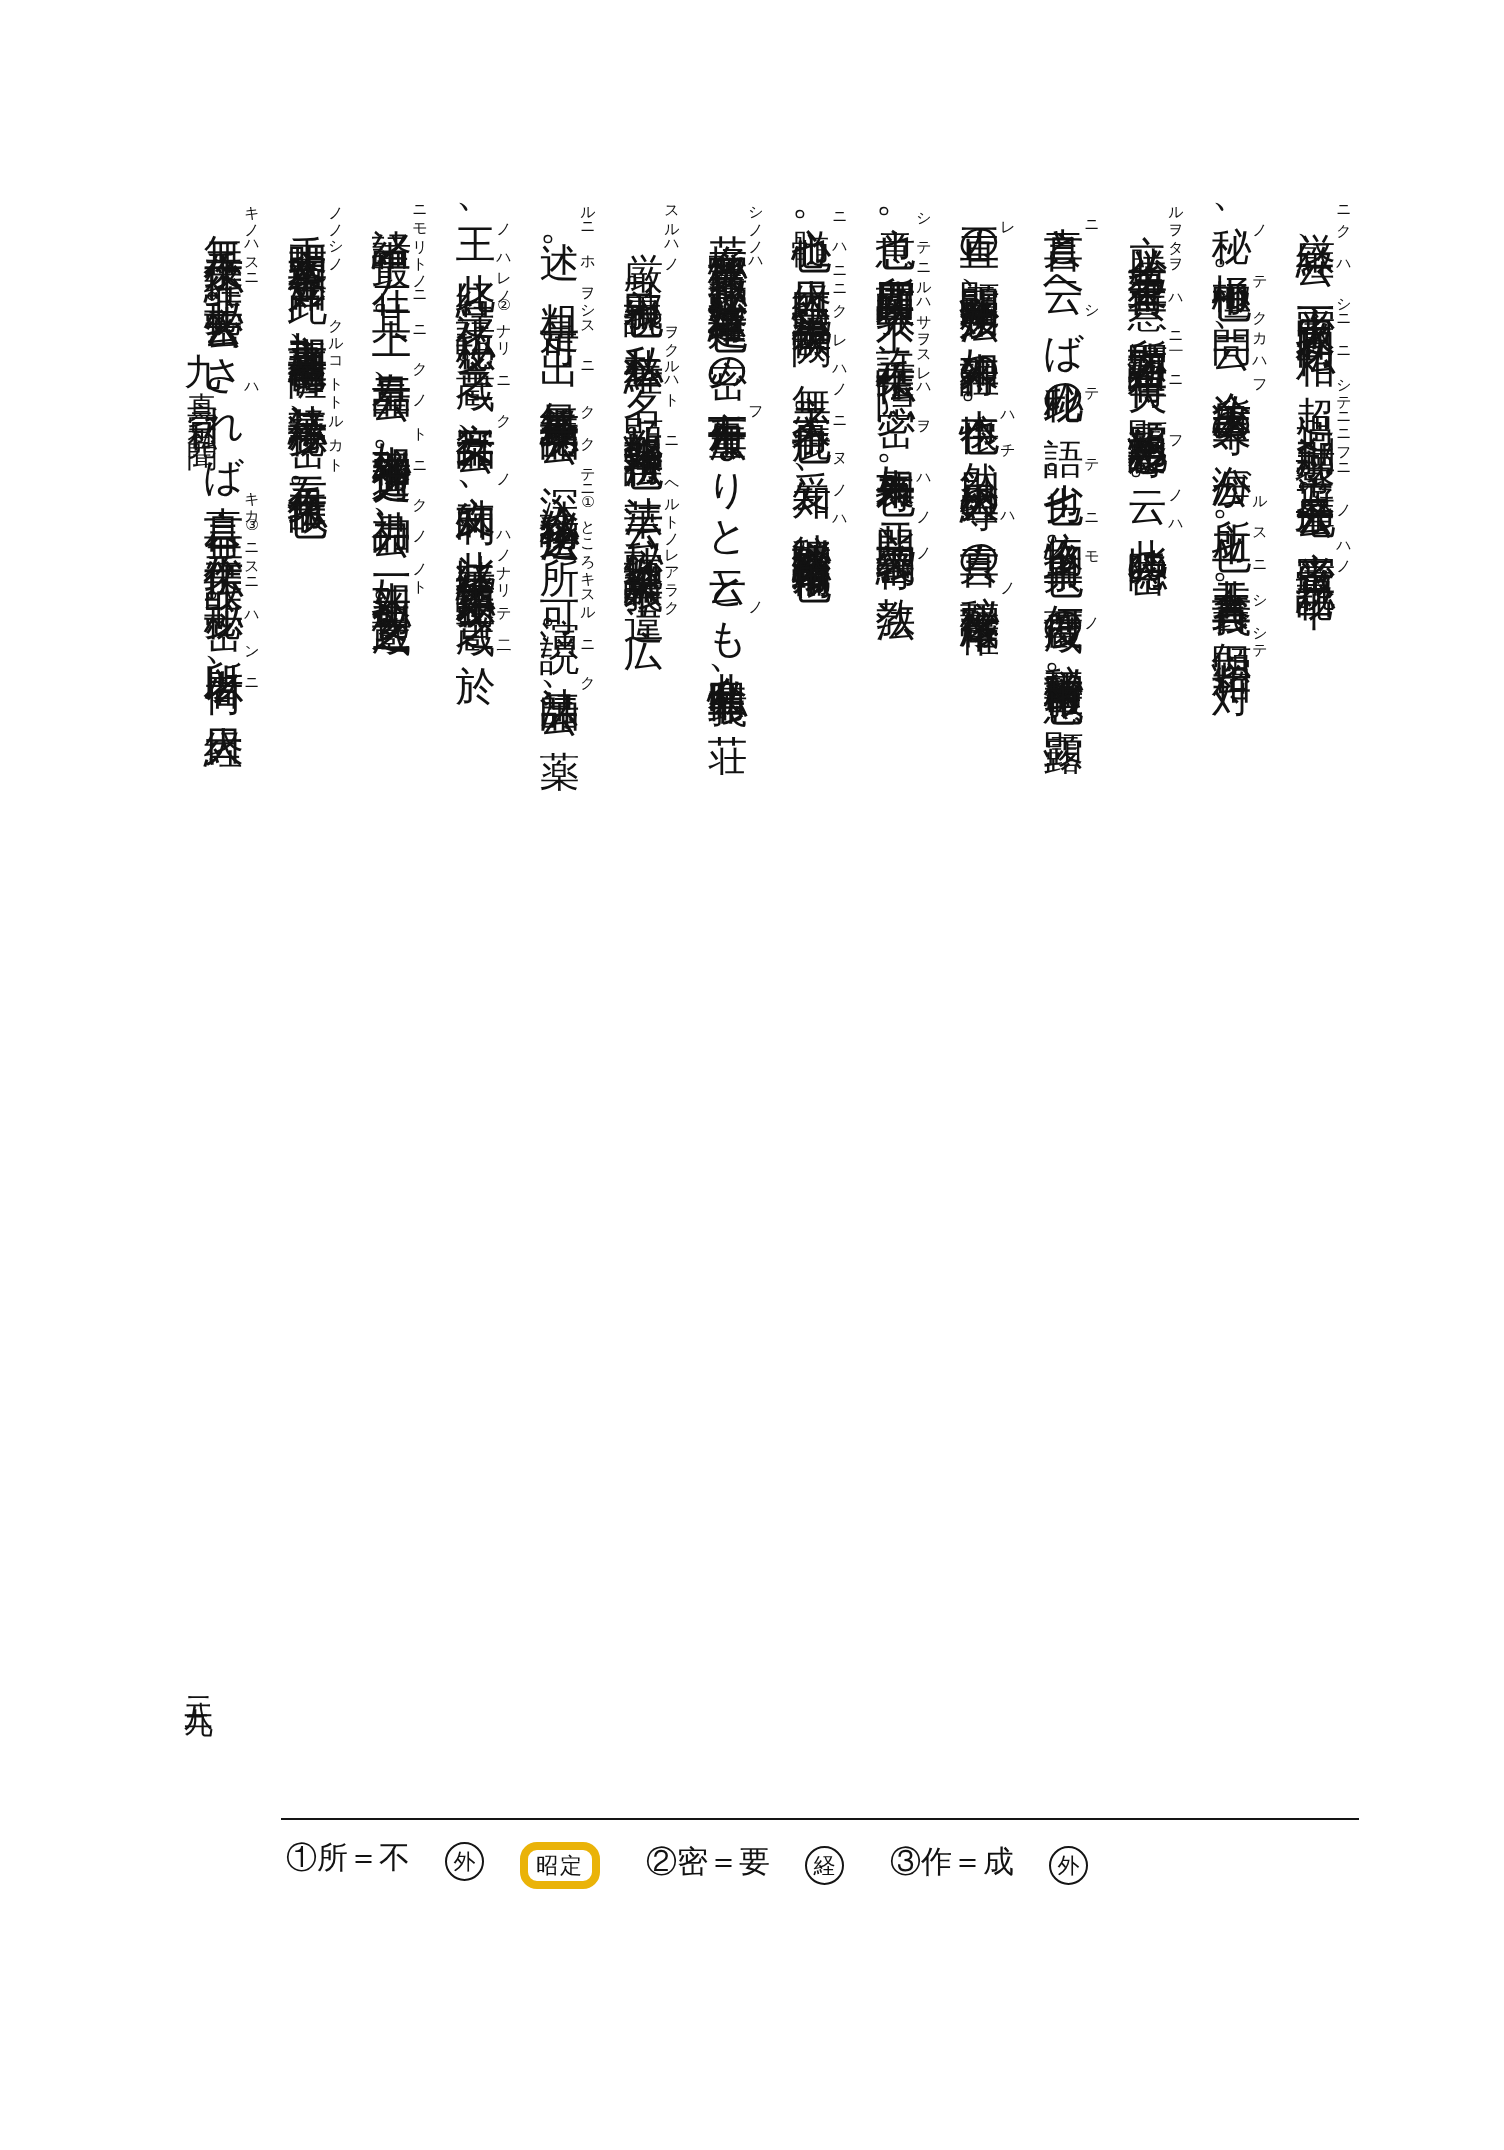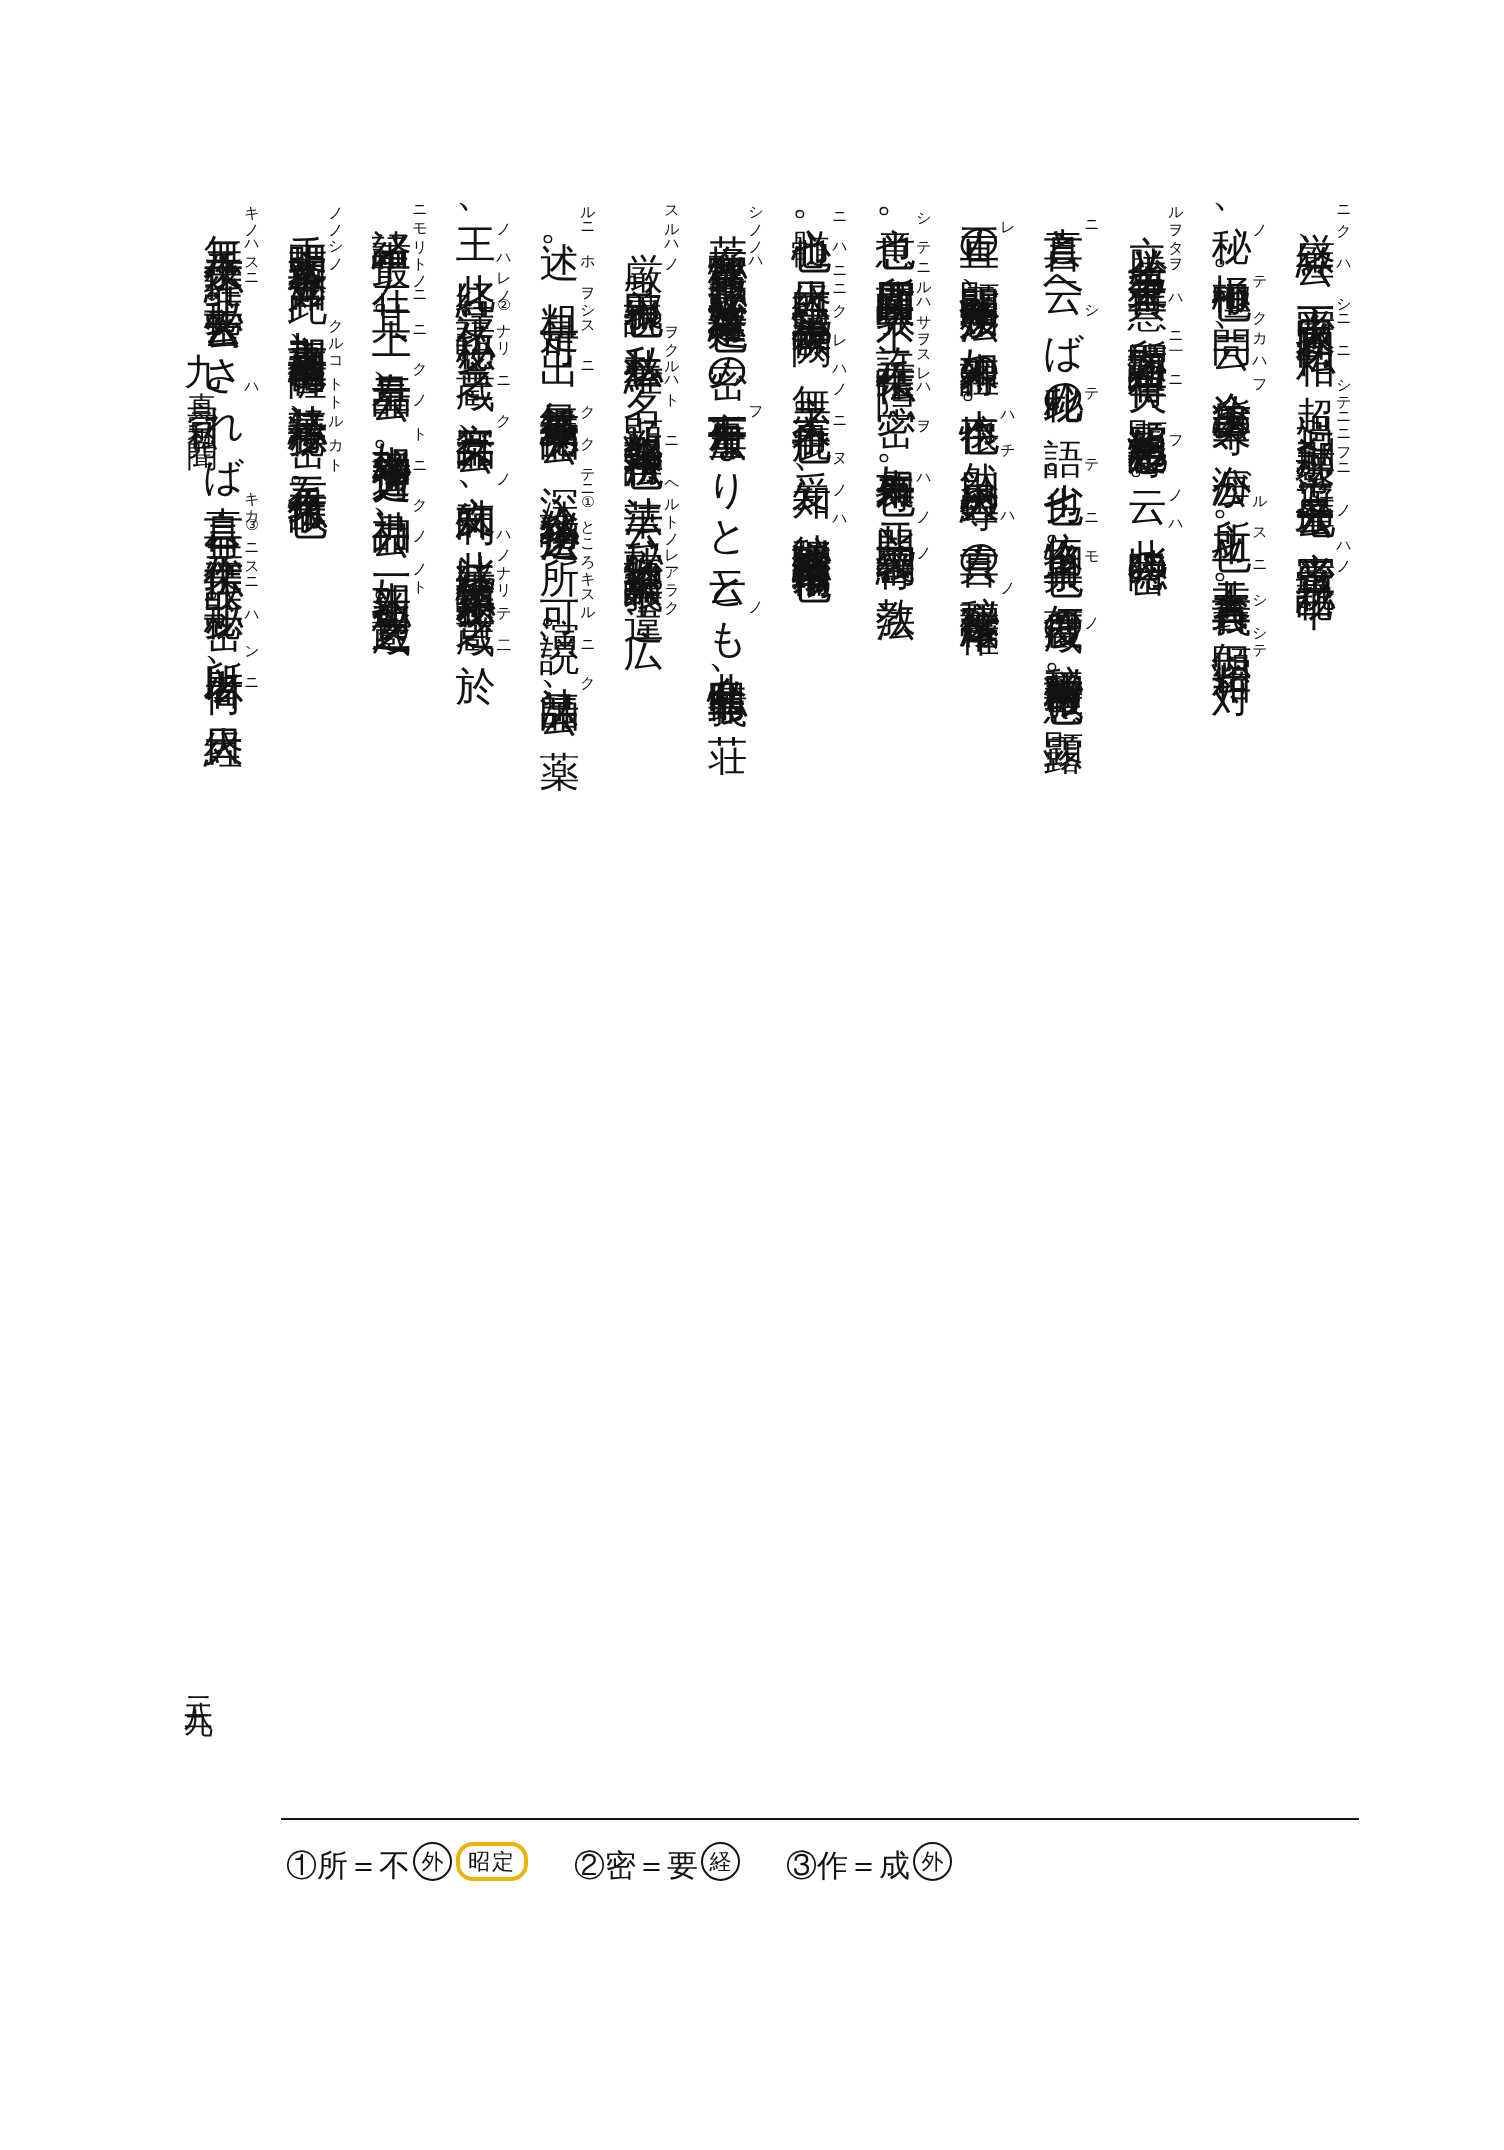--- a/index.html
+++ b/index.html
@@ -65,31 +65,31 @@
   }
   .footnotes{
     position:absolute;
     left:286px;top:1842px;
     display:flex;
     align-items:center;
     gap:46px;
     font-size:31px;
     line-height:1;
   }
-  .footnote{display:inline-flex;align-items:flex-end;}
+  .footnote{display:inline-flex;align-items:flex-start;gap:32px;}
   .fn-circle{
     display:inline-flex;align-items:center;justify-content:center;
     width:35px;height:35px;
     border:2px solid #151515;border-radius:50%;
     font-size:22px;margin-left:3px;flex:0 0 auto;
   }
   .fn-box{
     display:inline-flex;align-items:center;justify-content:center;
     height:31px;
-    border:4px solid #eab308;border-radius:17px;
+    border:8px solid #eab308;border-radius:17px;
     padding:0 8px;
     font-size:22px;margin-left:4px;letter-spacing:2px;flex:0 0 auto;
   }
 </style>
 </head>
 <body>
 
 <div class="page">
 
   <div class="text-block">

